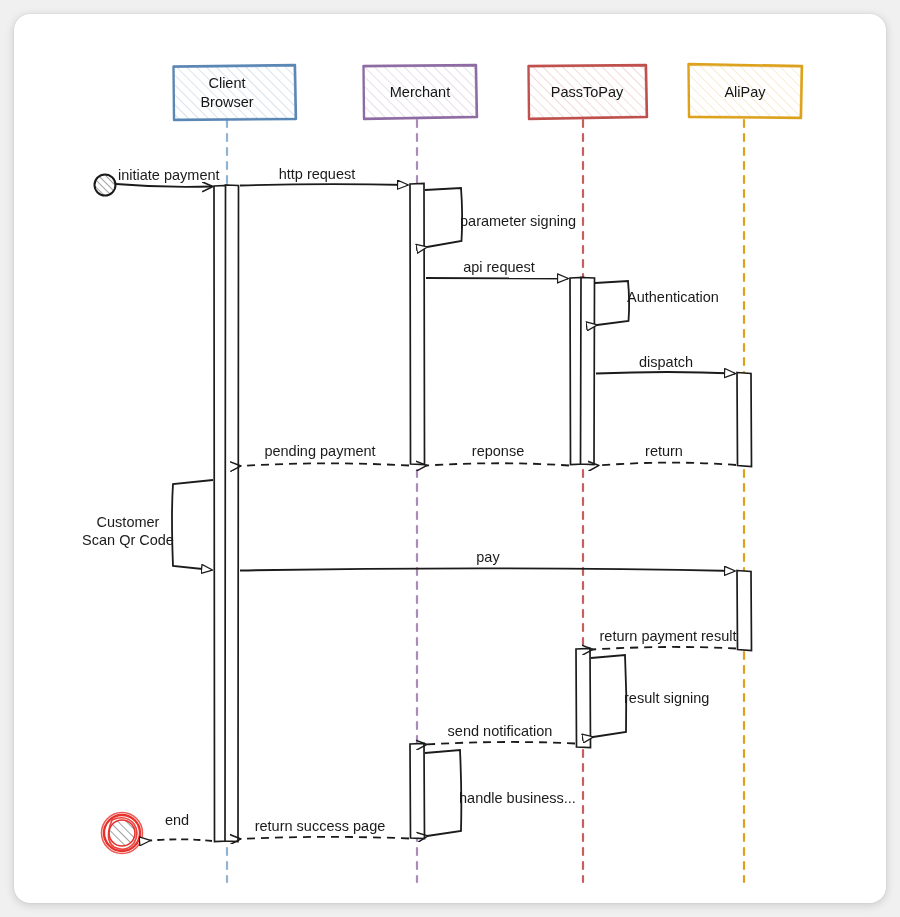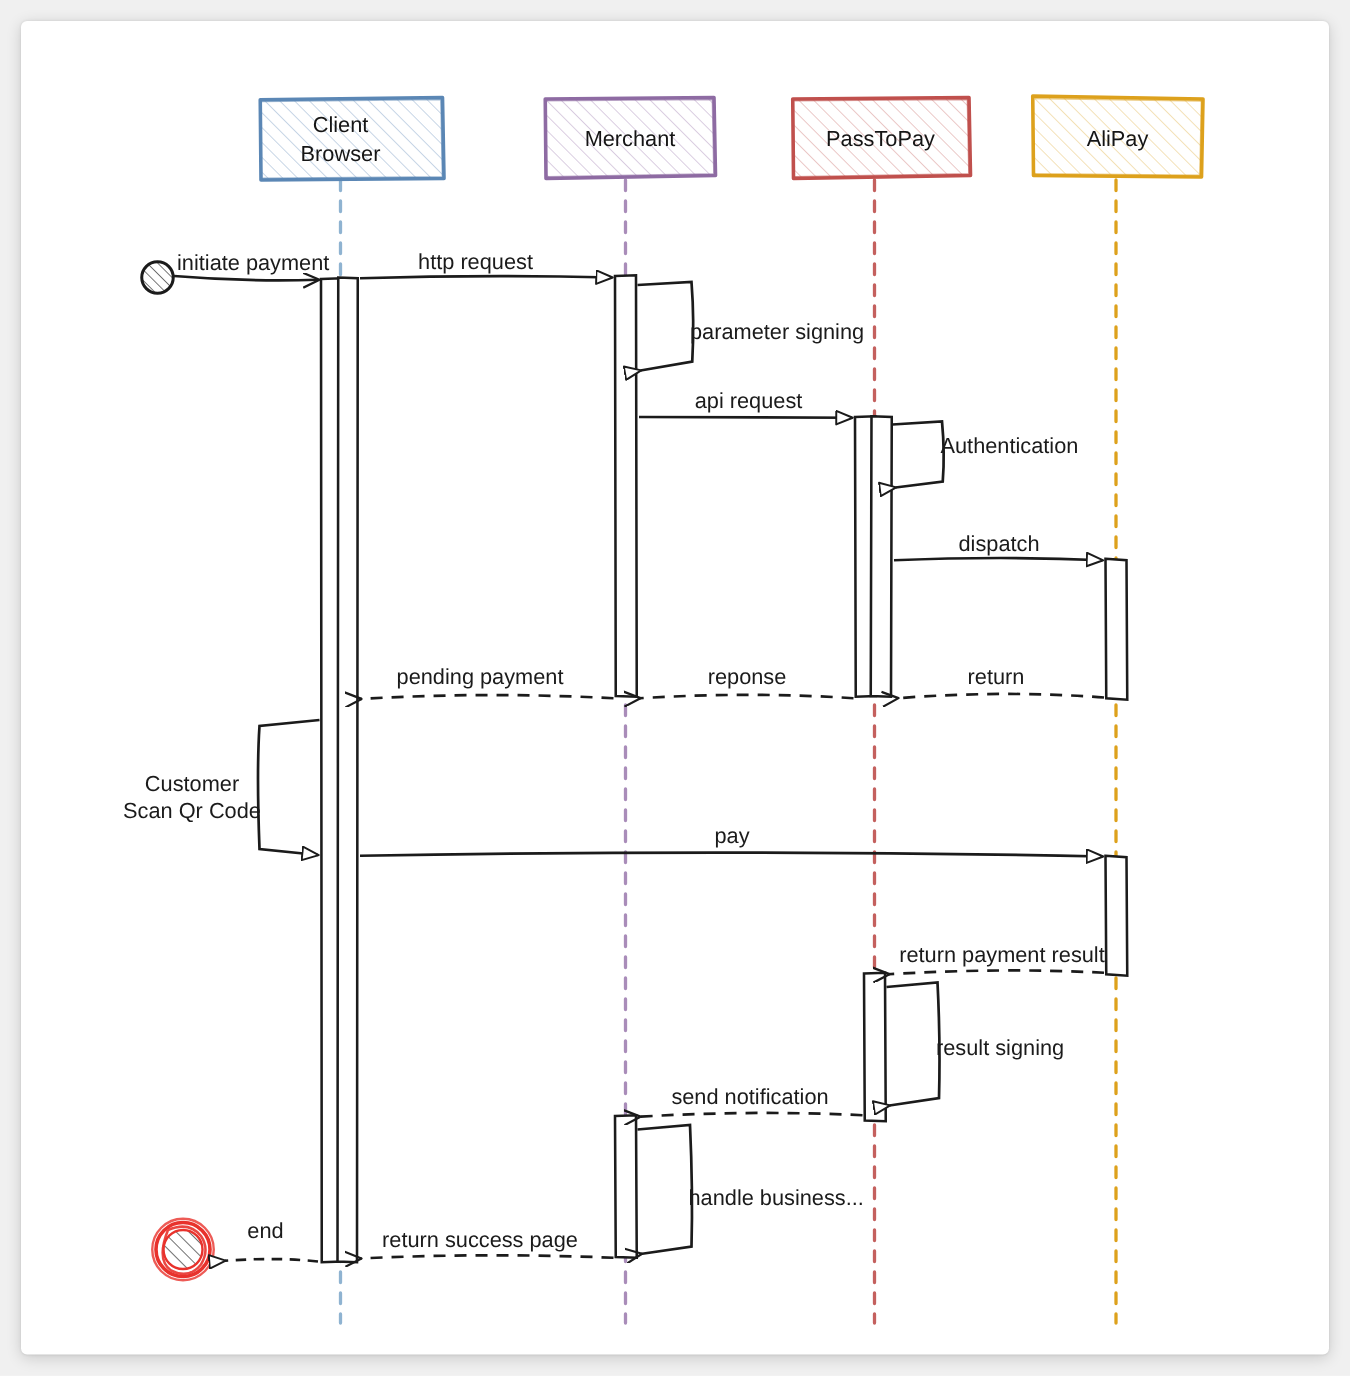--- a/index.html
+++ b/index.html
@@ -18,21 +18,21 @@
     height: 917px;
     background: #f0f0f0;
   }
   #paper {
     position: absolute;
     left: 14px;
     top: 14px;
     width: 872px;
     height: 889px;
     background: #ffffff;
-    border-radius: 4px;
+    border-radius: 16px;
     box-shadow: 0 2px 10px rgba(0,0,0,0.16), 0 0 2px rgba(0,0,0,0.10);
     overflow: hidden;
   }
   #diagram-svg {
     position: absolute;
     left: 0;
     top: 0;
   }
   .actor-lbl {
     font-family: "Liberation Sans", sans-serif;

